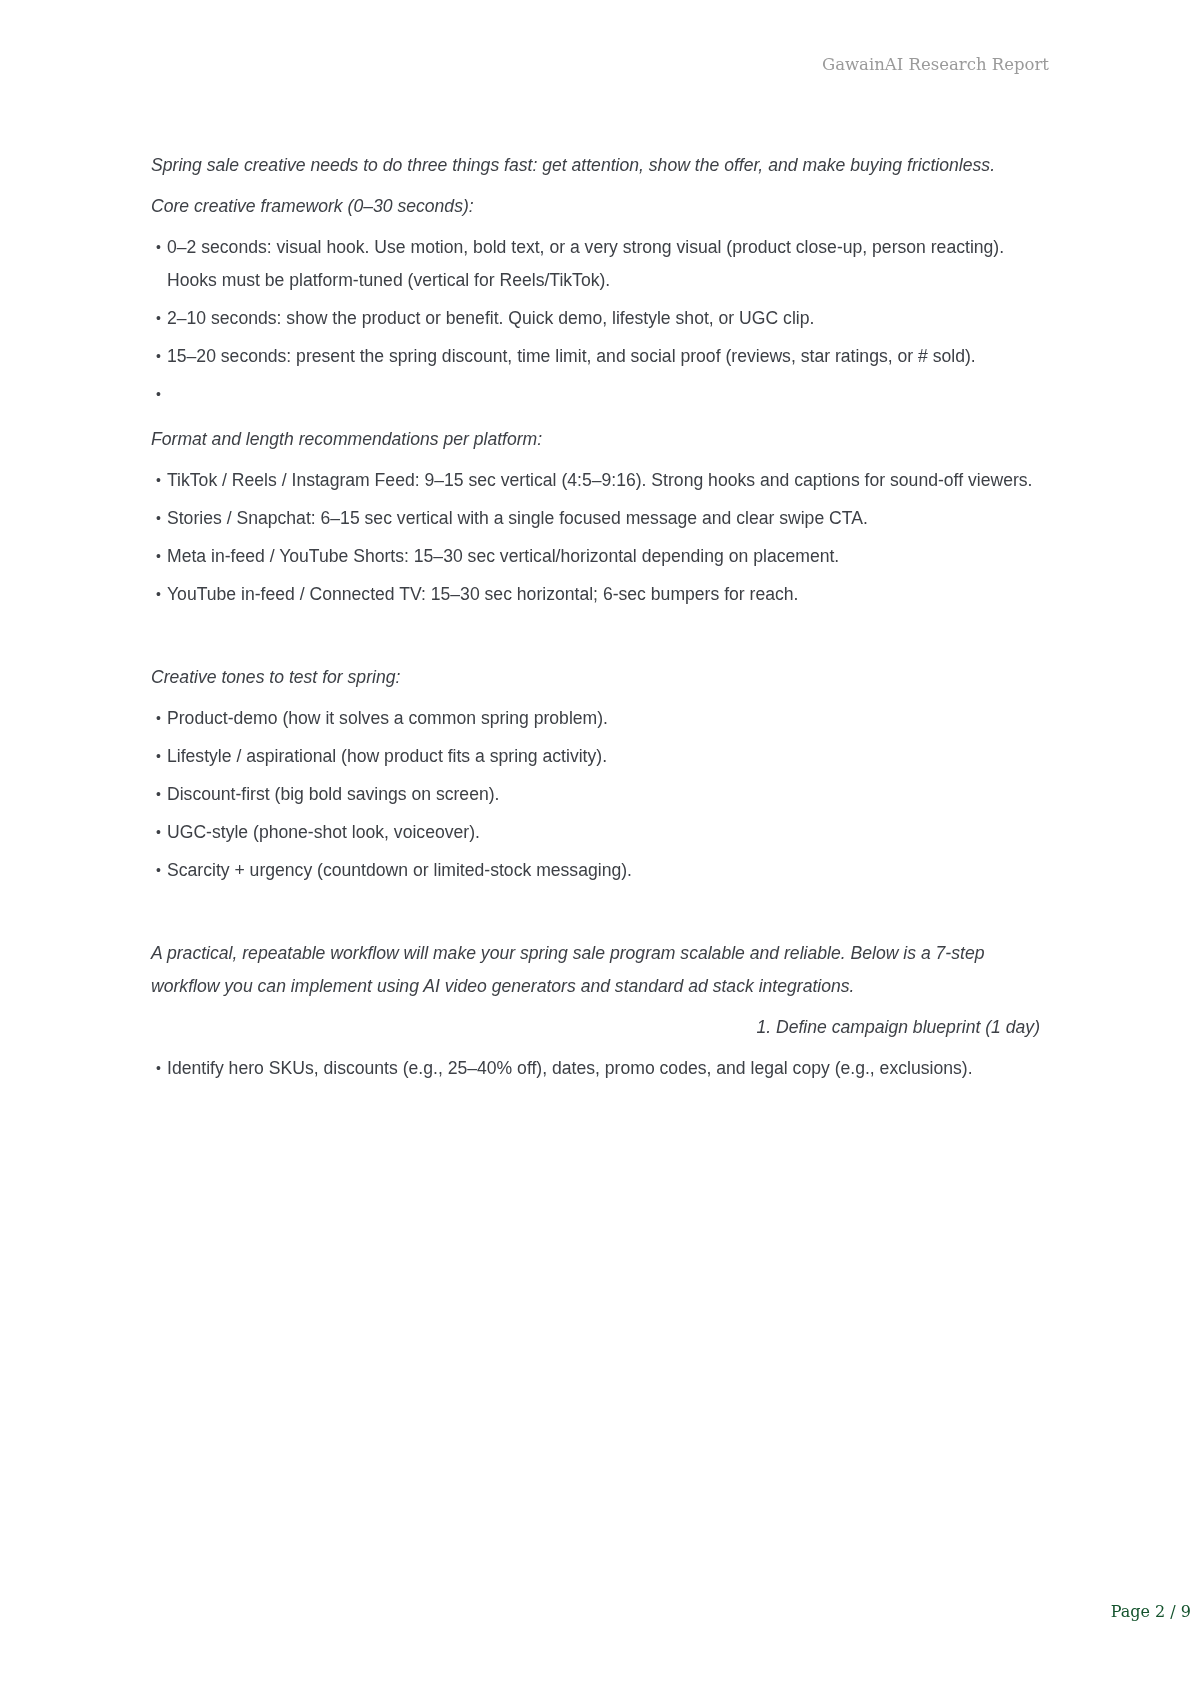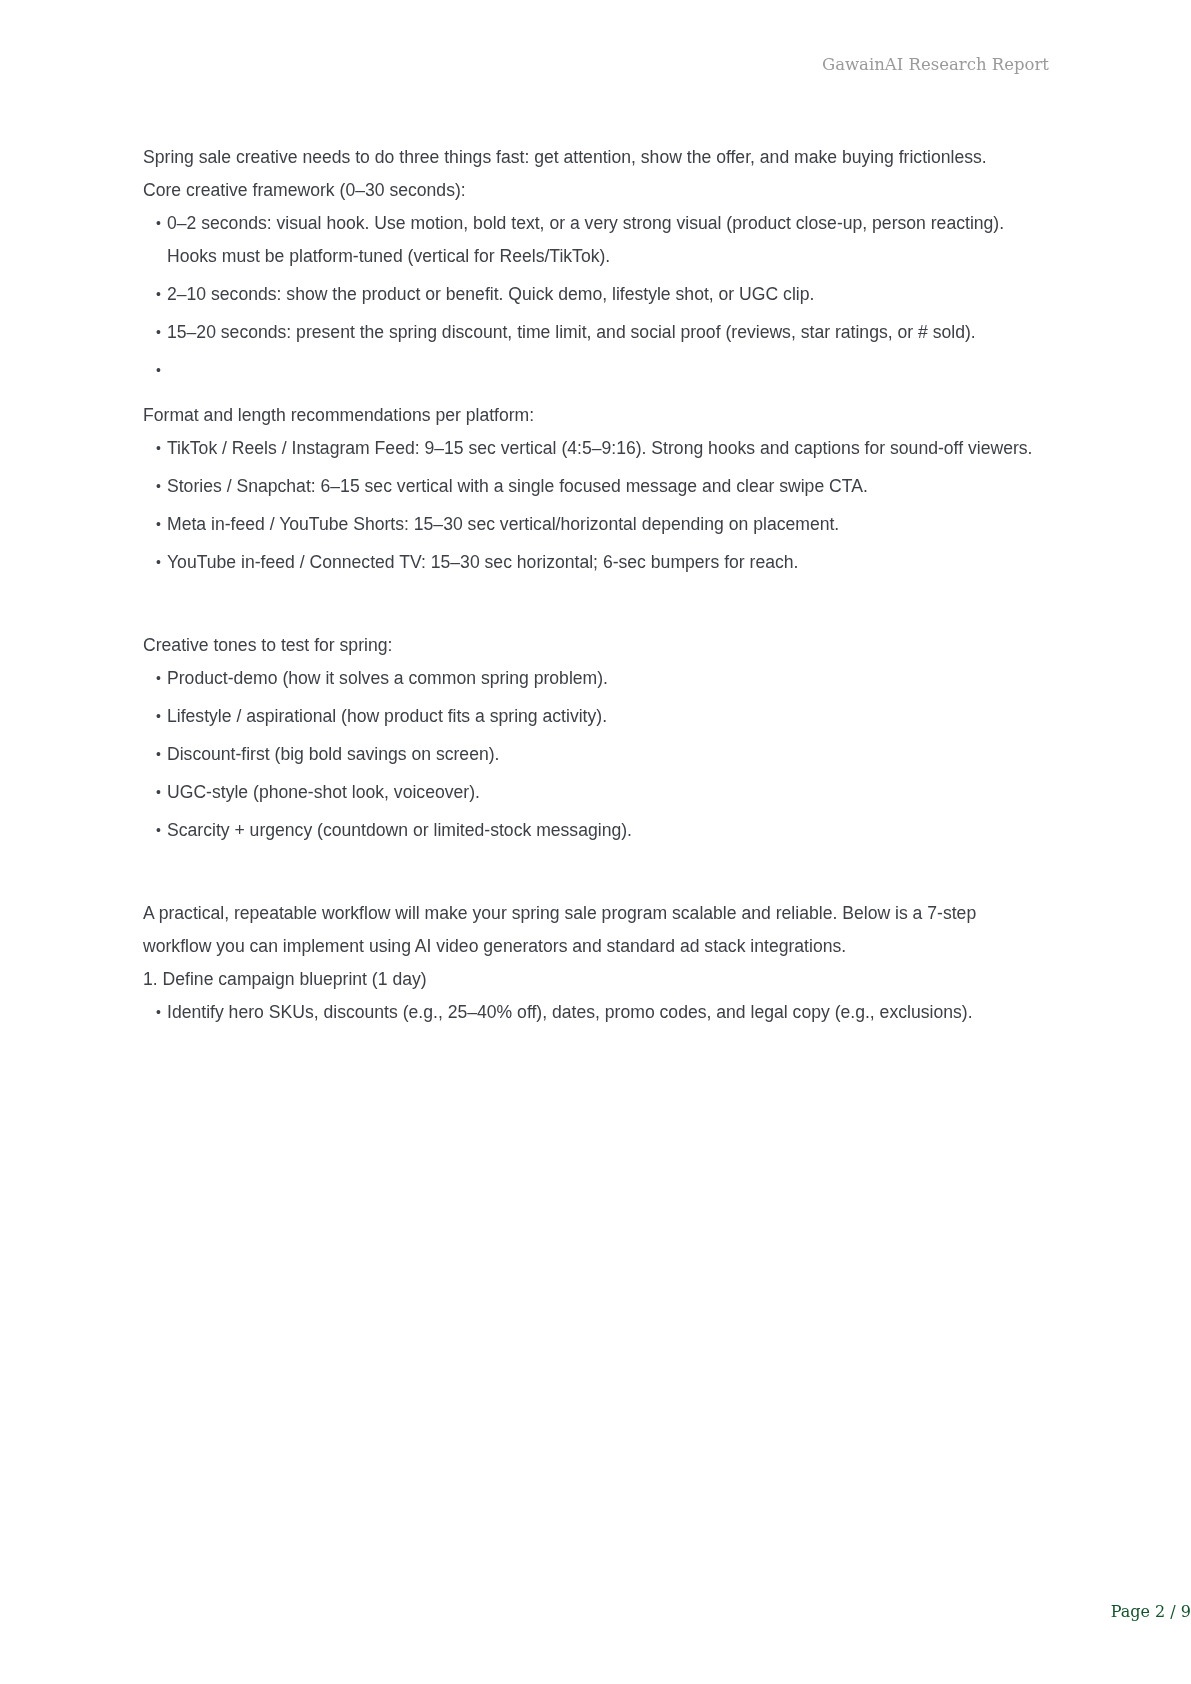--- a/index.html
+++ b/index.html
@@ -28,21 +28,22 @@
   }
   .content {
     position: absolute;
     left: 143px;
     top: 141px;
     width: 905px;
     font-size: 17.6px;
     line-height: 33px;
   }
   .content p {
-    margin: 0;
+    margin: 8px;
+    font-style: italic;
   }
   .intro-para {
     margin: 0 0 59px 0;
   }
   .doc-section {
     margin: 0 0 50px 0;
   }
   .section-heading {
     margin: 0 0 9px 0;
   }
@@ -69,20 +70,21 @@
     line-height: 38px;
     font-weight: bold;
     color: #2e3033;
     margin: 35px 0 0 0;
   }
   .workflow-intro {
     margin: 62px 0 0 0;
   }
   .step-heading {
     margin: 45px 0 9px 0;
+    text-align: right;
   }
   .running-footer {
     position: absolute;
     top: 1600px;
     left: 0;
     width: 100%;
     text-align: right;
     font-family: "DejaVu Serif", "Liberation Serif", serif;
     font-size: 16px;
     line-height: 24px;

